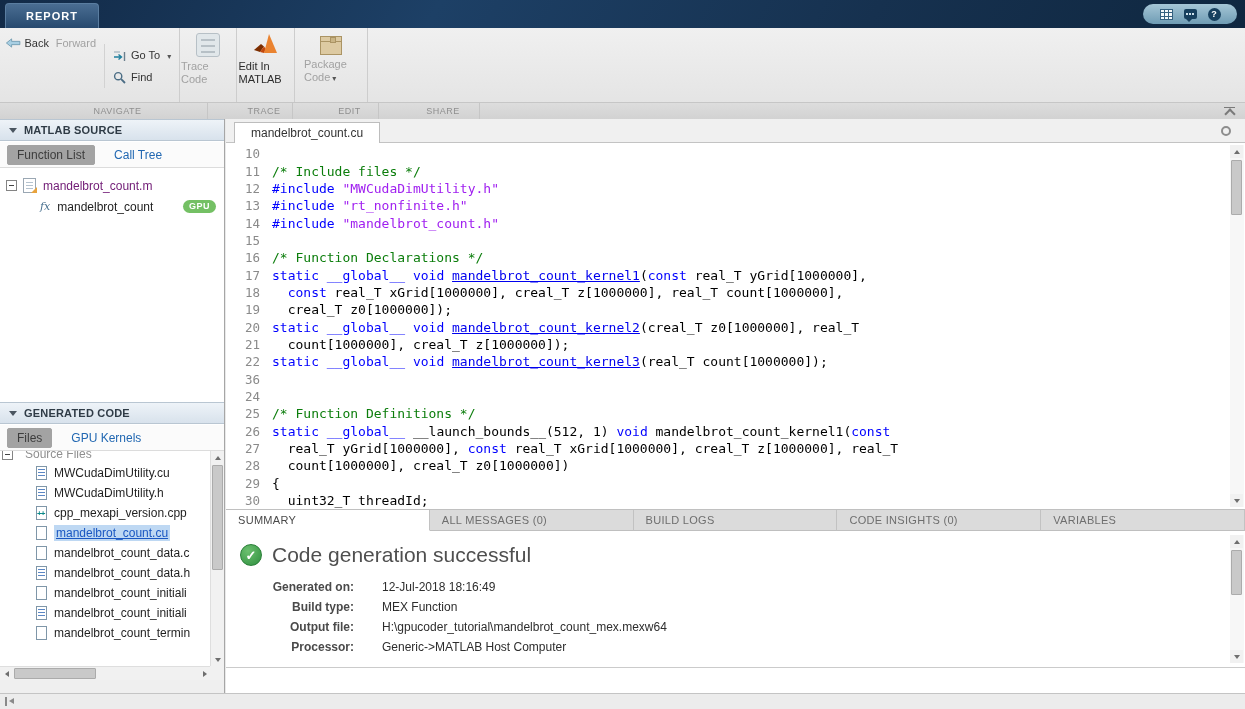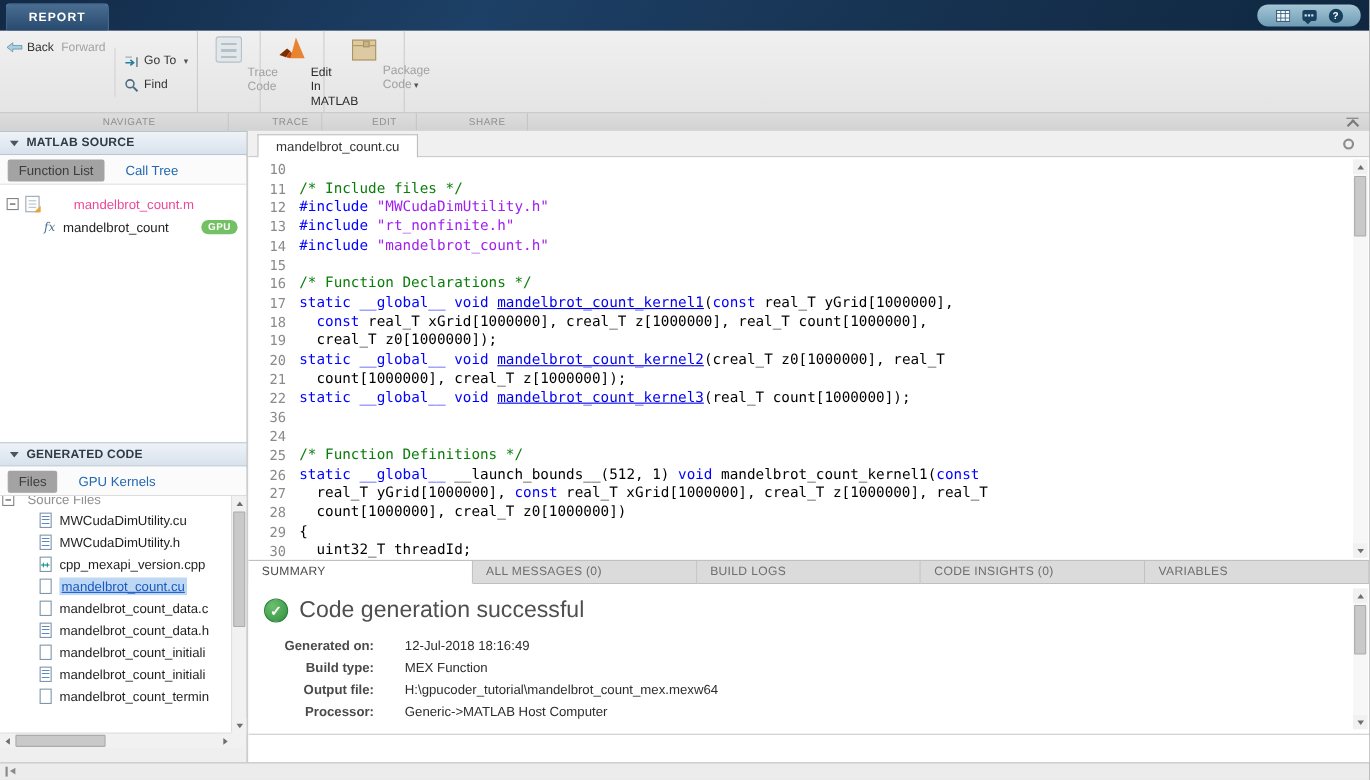--- a/index.html
+++ b/index.html
@@ -35,21 +35,21 @@
   .g-nav { width:180px; } .g-trace { width:57px; } .g-edit { width:58px; } .g-share { width:73px; }
   .g-fill { flex:1; border-right:none; }
   .big-btn { position:absolute; top:5px; width:44px; display:flex; flex-direction:row; align-items:center; gap:3px; }
   .big-btn .bb-label { font-size:11px; color:#333; }
   .big-btn .bb-label.dis { color:#a2a2a2; }
   .btn-back { left:5px; } .btn-fwd { left:52px; }
   .small-stack { position:absolute; left:104px; top:16px; border-left:1px solid #d2d2d2; padding-left:8px; }
   .sm-btn { display:flex; align-items:center; gap:5px; height:22px; font-size:11px; color:#333; }
   .caret::after { content:"▾"; font-size:8px; color:#555; margin-left:2px; }
   .big-btn2 { position:absolute; top:5px; left:0; right:0; display:flex; flex-direction:column; align-items:center; gap:3px; }
-  .bb-label2 { font-size:11px; color:#2b2b2b; text-align:left; line-height:13px; width:54px;padding-left:44px; }
+  .bb-label2 { font-size:11px; color:#2b2b2b; text-align:left; line-height:13px; width:54px; }
   .bb-label2.dis { color:#a2a2a2; }
   .trace-ico { width:24px; height:24px; background:#e1e7ea; border:1px solid #b7c0c6; border-radius:3px; position:relative; }
   .trace-ico::before { content:""; position:absolute; left:4px; right:4px; top:5px; height:14px;
     background:repeating-linear-gradient(#b7c0c6 0 2px,transparent 2px 6px); }
   .pkg-ico { width:22px; height:19px; background:#ddcaa2; border:1px solid #ab9464; position:relative; margin-top:3px; }
   .pkg-ico::before { content:""; position:absolute; left:0; right:0; top:4px; height:1px; background:#ab9464; }
   .pkg-ico::after { content:""; position:absolute; left:9px; top:0; width:4px; height:4px; background:#c9b485; border:1px solid #ab9464; }
   .ts-labels { display:flex; height:17px; background:linear-gradient(#dddddd,#d2d2d2); border-top:1px solid #c6c6c6; }
   .tl { font-size:9px; color:#8f8f8f; letter-spacing:0.5px; display:flex; align-items:center; justify-content:center;
     border-right:1px solid #c6c6c6;margin-left:28px; }
@@ -74,21 +74,21 @@
   .tree { position:absolute; top:49px; left:0; right:0; height:234px; background:#fff; padding-top:7px; }
   .trow { display:flex; align-items:center; height:21px; padding-left:6px; position:relative; font-size:12px; color:#222; }
   .trow.child { padding-left:40px; }
   .expbox { width:11px; height:11px; border:1px solid #848484; background:#fff; position:relative; margin-right:6px; flex:none; }
   .expbox::before { content:""; position:absolute; left:2px; right:2px; top:4px; height:1px; background:#444; }
   .mfile-ico { width:13px; height:15px; border:1px solid #9aa7b3; background:#fff; margin-right:7px; position:relative; flex:none; }
   .mfile-ico::before { content:""; position:absolute; left:2px; top:3px; width:7px; height:1px; background:#b5c3cf;
     box-shadow:0 3px 0 #b5c3cf,0 6px 0 #b5c3cf; }
   .mfile-ico::after { content:""; position:absolute; right:-2px; bottom:-1px; width:0; height:0;
     border-left:6px solid transparent; border-bottom:6px solid #e8a33d; }
-  .mlabel { color:#ec4899;margin-left:24px; }
+  .mlabel { color:#701a75; }
   .fx-ico { font-style:italic; font-family:"DejaVu Serif", serif; color:#48708f; font-size:11px; margin-right:7px; }
   .gpu-badge { position:absolute; right:8px; background:#74c064; color:#fff; font-size:9px; font-weight:bold;
     padding:1px 6px 2px; border-radius:8px; letter-spacing:0.5px; }
   .flist { position:absolute; top:332px; left:0; width:211px; height:215px; overflow:hidden; background:#fff; }
   .src-row { height:12px; overflow:hidden; position:relative; }
   .src-row-inner { position:absolute; top:-7px; left:2px; display:flex; align-items:center; height:20px; gap:6px;
     font-size:12px; color:#8f8f8f; }
   .frow { display:flex; align-items:center; height:20px; padding-left:36px; font-size:12px; color:#1f1f1f; gap:7px; cursor:pointer; }
   .fico { width:11px; height:14px; background:#fff; border:1px solid #7f96a8; position:relative; flex:none; }
   .cuda-source-file-icon::before, .header-file-icon::before { content:""; position:absolute; left:1px; right:1px; top:2px;
@@ -137,21 +137,21 @@
     border-right:1px solid #c2c2c2; border-bottom:1px solid #bfbfbf; background:#dbdbdb; letter-spacing:0.3px; cursor:pointer; }
   .btab.active { background:#fff; color:#4a4a4a; border-bottom:1px solid #fff; }
 
   .summary { position:absolute; top:412px; left:0; right:0; height:137px; background:#fff; border-bottom:1px solid #cbcbcb; }
   .sum-head { display:flex; align-items:center; gap:10px; padding:12px 0 0 14px; }
   .check-ico { width:22px; height:22px; border-radius:50%; background:radial-gradient(circle at 35% 30%,#6cc06f,#2f8f3f);
     border:1px solid #2a7f38; color:#fff; font-size:13px; font-weight:bold; display:flex; align-items:center; justify-content:center; flex:none; }
   .check-ico::before { content:"✓"; }
   .sum-title { font-size:21px; color:#4f4f4f; }
   .srows { margin-top:10px; }
-  .srow { display:grid; grid-template-columns:100px auto; column-gap:28px; height:20px; align-items:center; padding-left:14px; }
+  .srow { display:grid; grid-template-columns:100px auto; column-gap:28px; height:20px; align-items:center; padding-left:28px; }
   .slabel { font-size:12px; font-weight:bold; color:#4a4a4a; text-align:right; }
   .svalue { font-size:12px; color:#2d2d2d; }
   .sum-sb { position:absolute; top:4px; bottom:4px; right:1px; width:14px; background:#f7f7f7; }
   .sum-sb .sbtn.top { top:0; left:0; } .sum-sb .sbtn.bot { bottom:0; left:0; }
   .main-foot { position:absolute; top:550px; left:0; right:0; bottom:0; background:#fff; }
 
   
   .statusbar { position:absolute; left:0; bottom:0; width:100%; height:16px; background:#ececec; border-top:1px solid #c4c4c4;
     display:flex; align-items:center; padding-left:5px; }
   .collapse-pane { width:12px; height:9px; position:relative; cursor:pointer; }

